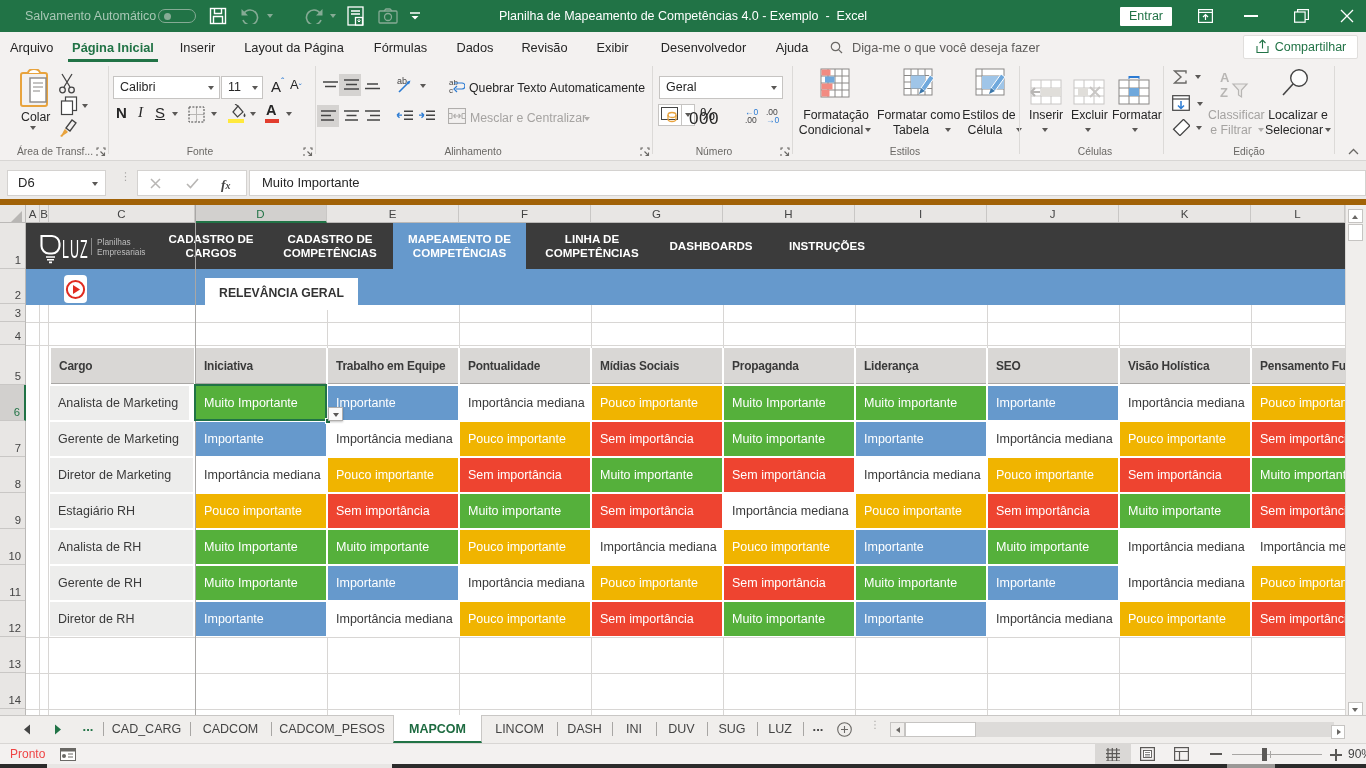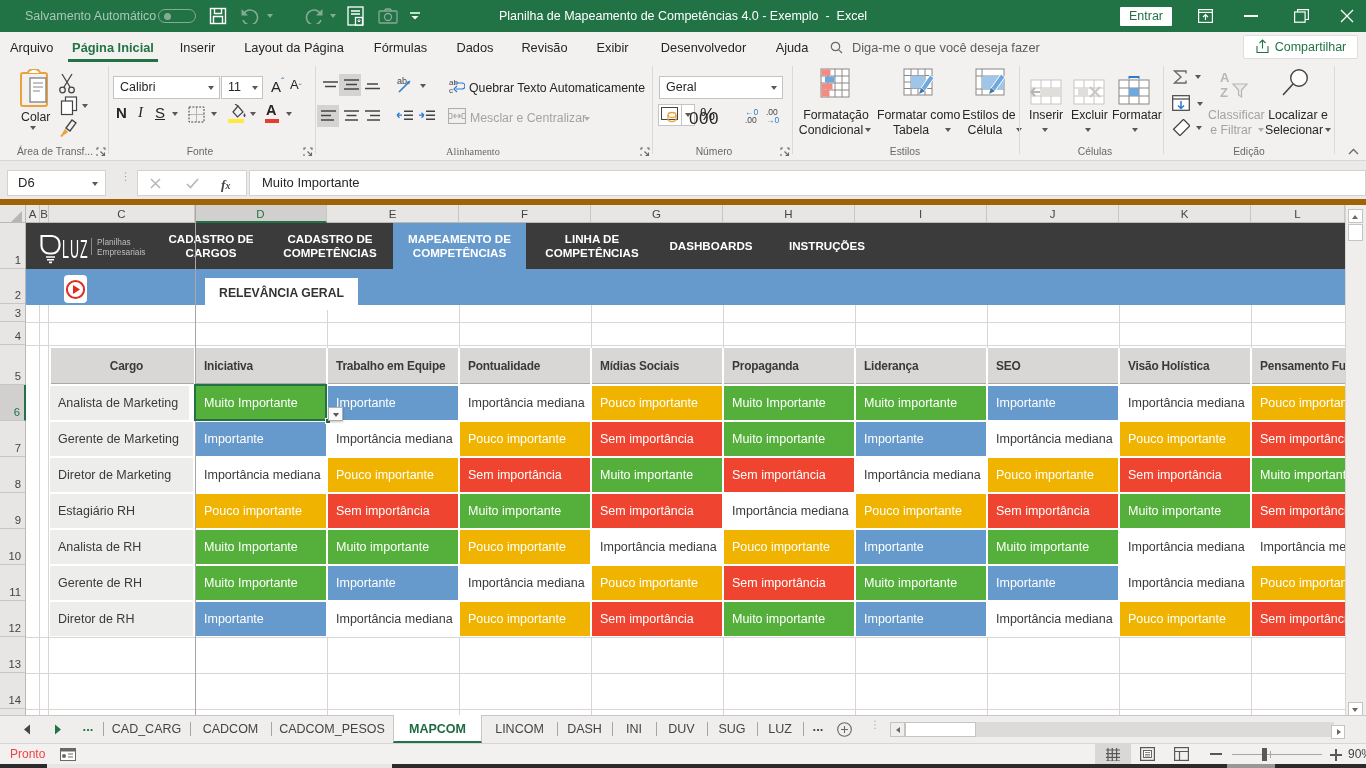--- a/index.html
+++ b/index.html
@@ -294,21 +294,21 @@
 <div class="btxt" style="left:469px;top:19px;">Quebrar Texto Automaticamente</div>
 <svg class="abs" style="left:448px;top:46px;" width="18" height="16" viewBox="0 0 18 16">
         <g fill="none" stroke="#b0aeac" stroke-width="1.1">
           <rect x="0.5" y="0.5" width="17" height="15"></rect>
           <path d="M0.5 5.5 H4 M14 5.5 H17.5 M0.5 10.5 H4 M14 10.5 H17.5 M4 5.5 V10.5 M14 5.5 V10.5"></path>
           <path d="M5.5 8 H12.5 M5.5 8 L7.5 6 M5.5 8 L7.5 10 M12.5 8 L10.5 6 M12.5 8 L10.5 10"></path>
         </g>
       </svg>
 <div class="btxt gray" style="left:470px;top:49px;">Mesclar e Centralizar</div>
 <div class="car" style="left:584px;top:55px;border-top-color:#b0aeac;"></div>
-<div class="glabel" style="left:418px;width:110px;font-family:Liberation Serif, serif;">Alinhamento</div>
+<div class="glabel" style="left:418px;width:110px;">Alinhamento</div>
 <svg class="launch" style="left:640px;" width="10" height="10" viewBox="0 0 10 10">
         <g stroke="#6a6865" stroke-width="1.1" fill="none">
           <path d="M1 3 V1 H3 M7 1 H9 V3 M1 7 V9"></path>
           <path d="M4.5 4.5 L8.5 8.5 M8.5 5.5 V8.5 H5.5"></path>
         </g>
       </svg>
 <div class="gsep" style="left:652px;"></div>
 <div class="combo" style="left:659px;top:14px;width:124px;height:23px;">Geral</div>
 <div class="car" style="left:771px;top:24px;"></div>
 <div class="abs" style="left:658px;top:42px;width:24px;height:22px;border:1px solid #c6c4c2;background:#fff;"></div>
@@ -536,21 +536,21 @@
 <div class="mitem" style="left:526px;top:223px;width:132px;">LINHA DE
 COMPETÊNCIAS</div>
 <div class="mitem" style="left:645px;top:223px;width:132px;">DASHBOARDS</div>
 <div class="mitem" style="left:761px;top:223px;width:132px;">INSTRUÇÕES</div>
 <div class="abs" style="left:64px;top:275px;width:23px;height:28px;background:#fff;border-radius:4px;"></div>
 <svg class="abs" style="left:65px;top:279px;" width="21" height="21" viewBox="0 0 21 21">
       <circle cx="10.5" cy="10.5" r="8.6" fill="#fff" stroke="#e02b20" stroke-width="2"></circle>
       <path d="M8 6 L15 10.5 L8 15 Z" fill="#e02b20"></path>
     </svg>
 <div id="reltab">RELEVÂNCIA GERAL</div>
-<div class="hcell" style="left:51px;top:348px;width:143px;text-align:center;">Cargo</div>
+<div class="hcell" style="left:51px;top:348px;width:143px;">Cargo</div>
 <div class="hcell" style="left:196px;top:348px;width:130px;">Iniciativa</div>
 <div class="hcell" style="left:328px;top:348px;width:130px;">Trabalho em Equipe</div>
 <div class="hcell" style="left:592px;top:348px;width:130px;">Mídias Sociais</div>
 <div class="hcell" style="left:460px;top:348px;width:130px;">Pontualidade</div>
 <div class="hcell" style="left:724px;top:348px;width:130px;">Propaganda</div>
 <div class="hcell" style="left:856px;top:348px;width:130px;">Liderança</div>
 <div class="hcell" style="left:988px;top:348px;width:130px;">SEO</div>
 <div class="hcell" style="left:1120px;top:348px;width:130px;">Visão Holística</div>
 <div class="hcell" style="left:1252px;top:348px;width:93px;">Pensamento Funcional</div>
 <div class="cell cg" style="left:50px;top:386px;width:139px;">Analista de Marketing</div>

